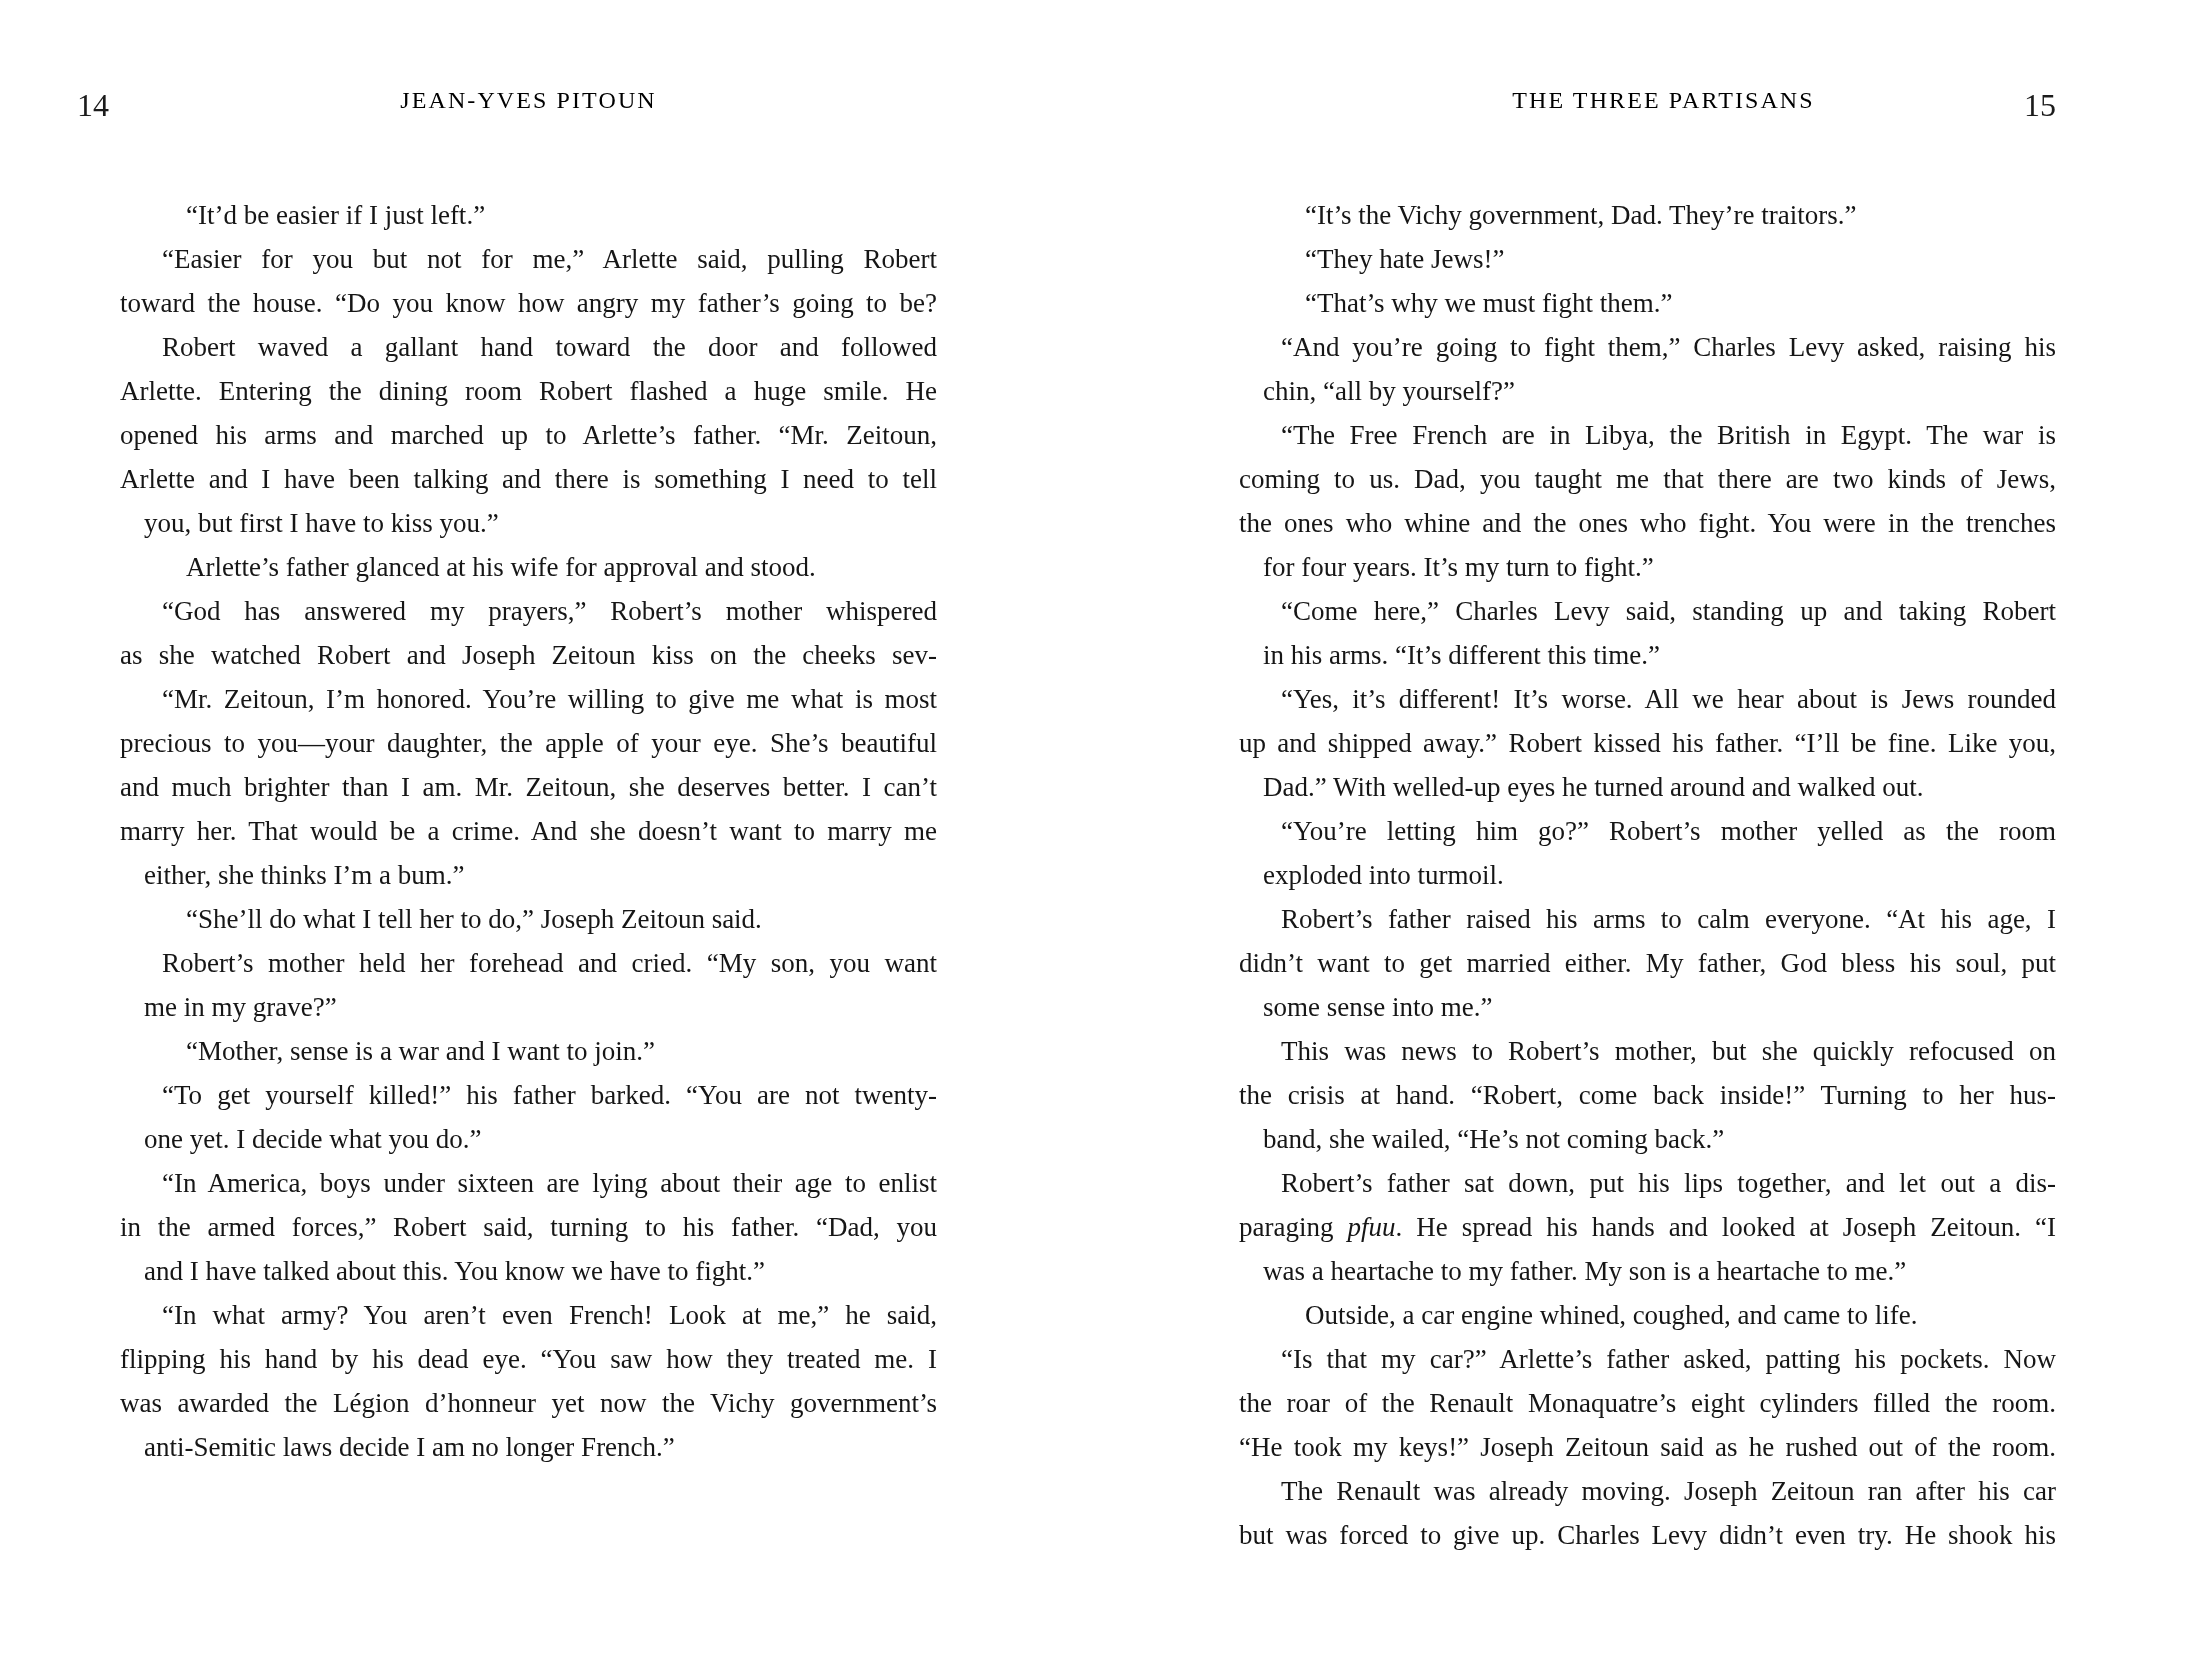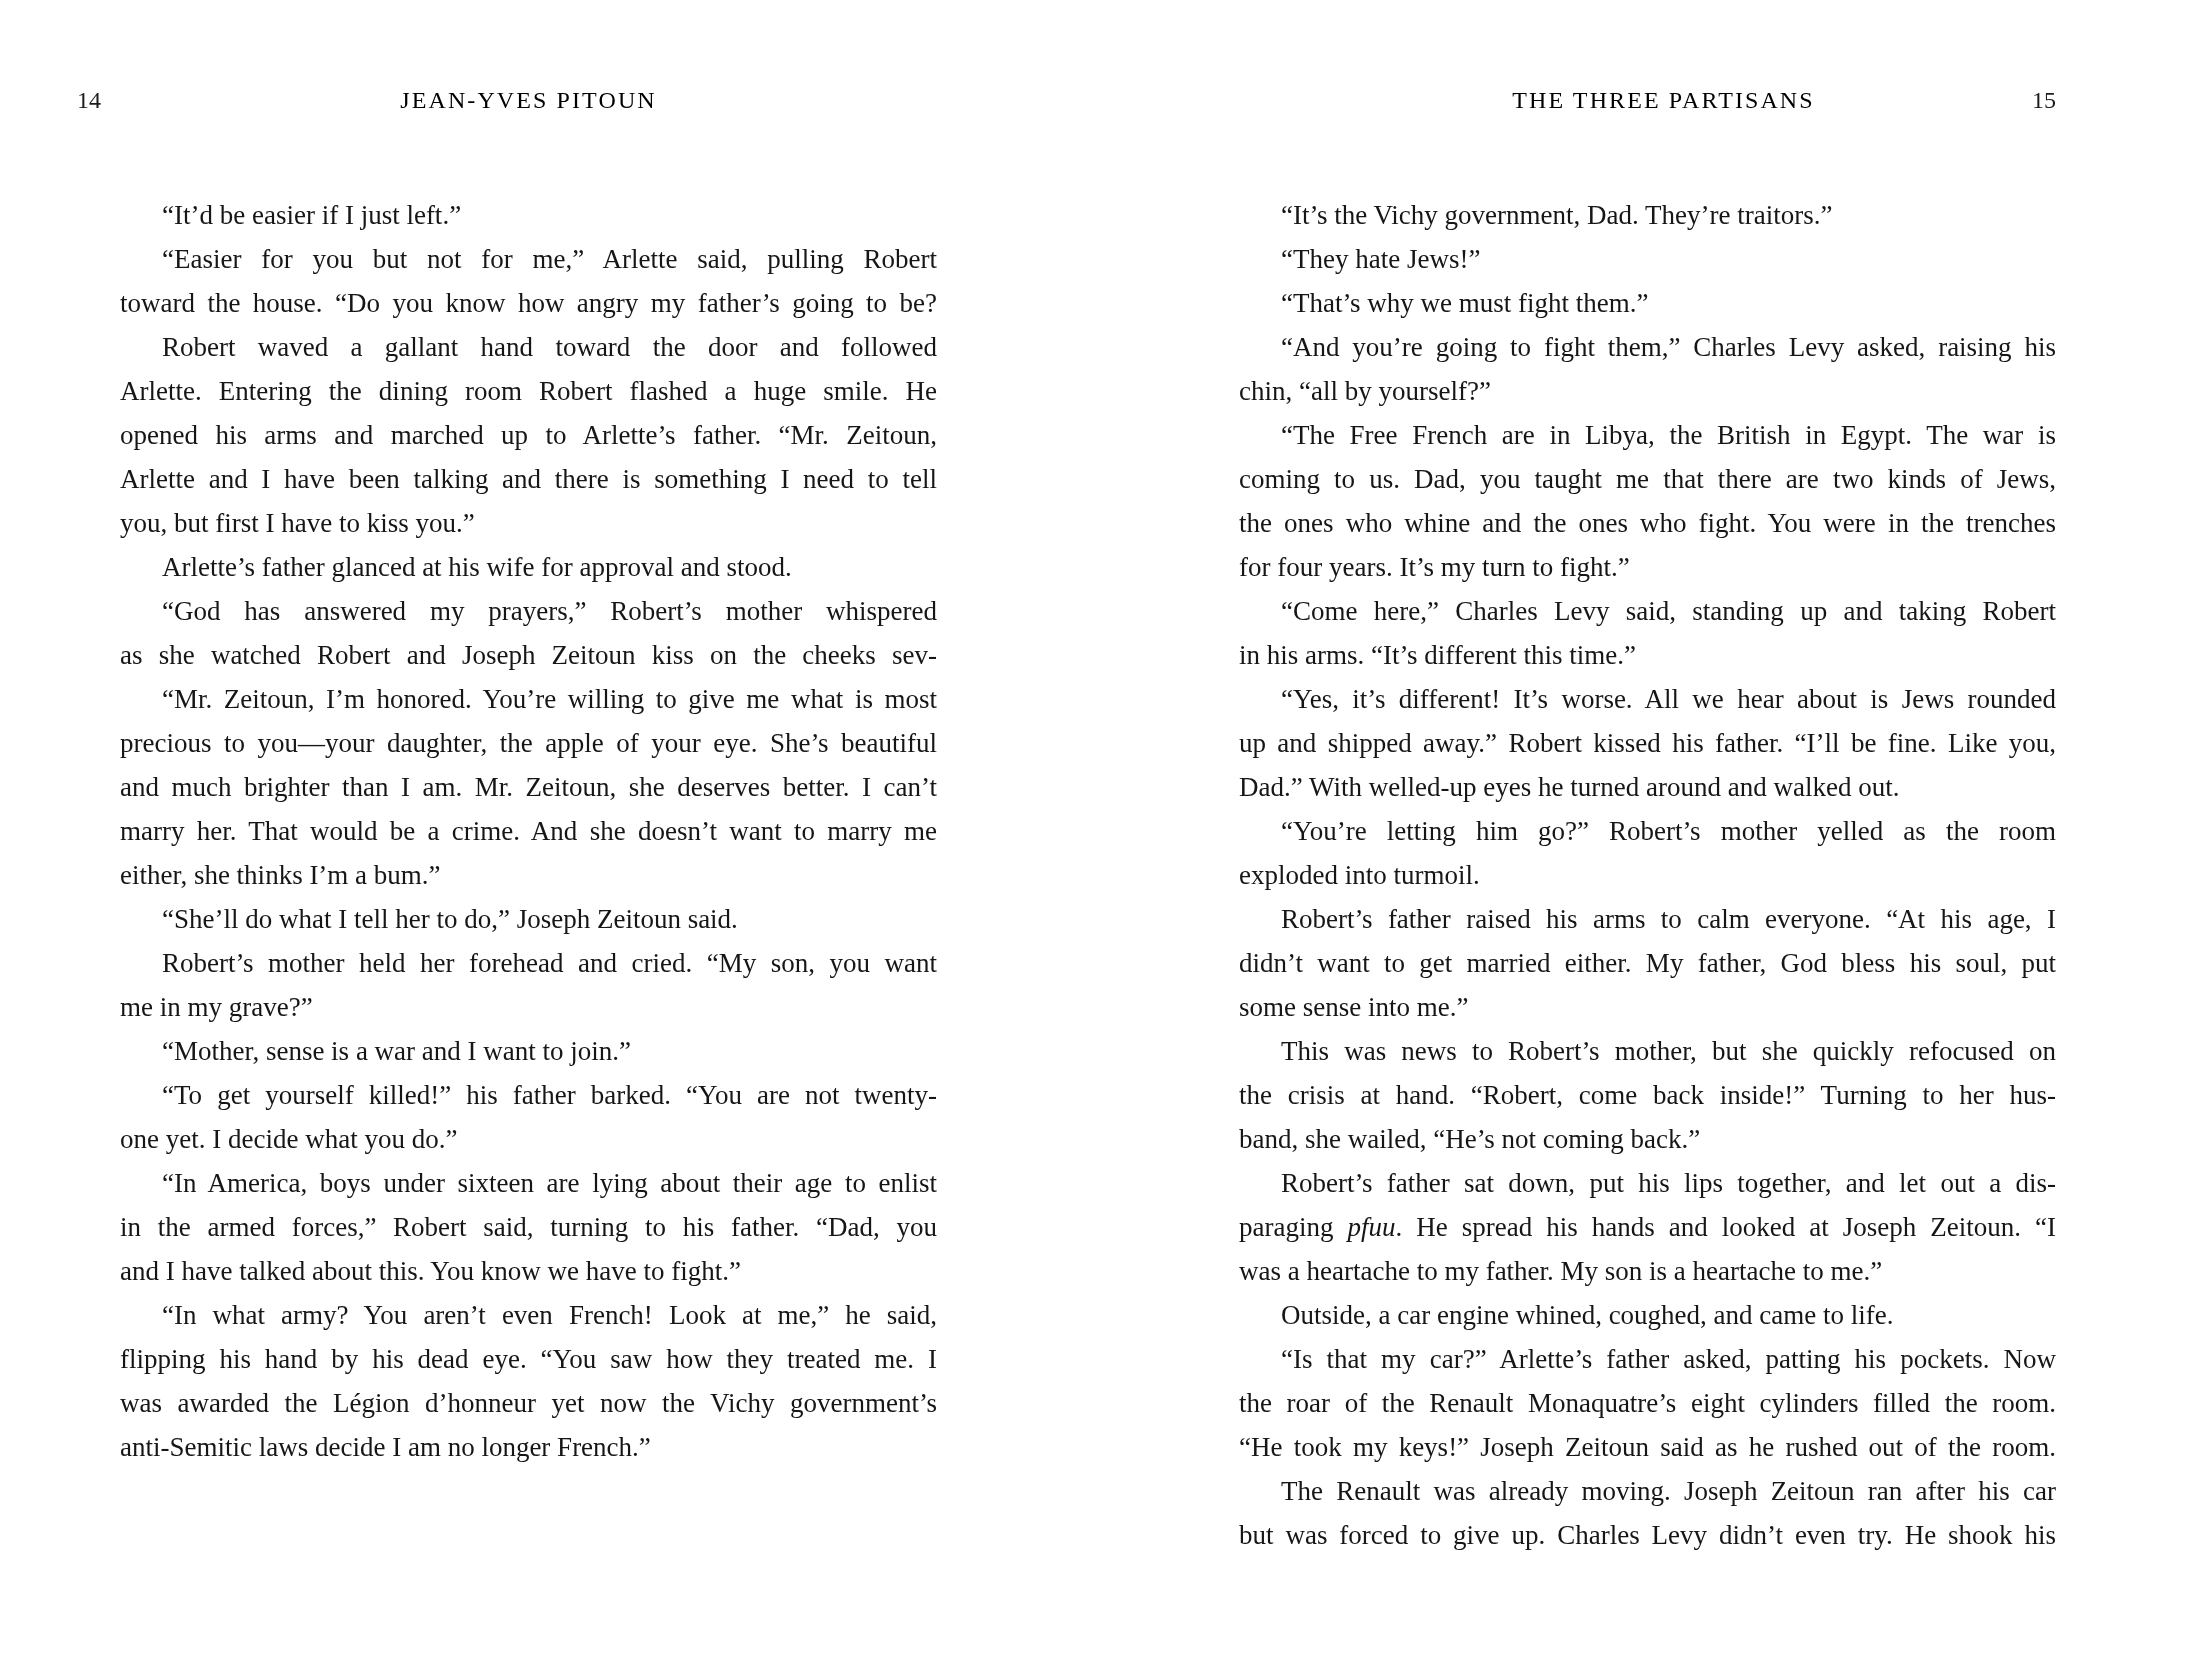--- a/index.html
+++ b/index.html
@@ -33,21 +33,21 @@
     white-space: nowrap;
     text-align: center;
     color: #000000;
   }
   .page.left  .running-head { left: 120px; width: 817px; }
   .page.right .running-head { left: 152px; width: 817px; }
 
   .folio {
     position: absolute;
     top: 87px;
-    font-size: 24px;
+    font-size: 32px;
     color: #1b1b1b;
   }
   .page.left  .folio { left: 77px; }
   .page.right .folio { right: 150px; }
 
   .page-body {
     position: absolute;
     top: 193px;
     font-size: 27px;
     line-height: 44px;
@@ -55,20 +55,21 @@
   .page.left  .page-body { left: 120px; width: 817px; }
   .page.right .page-body { left: 136px; width: 817px; }
 
   .line {
     text-align: justify;
     text-align-last: justify;
     white-space: normal;
   }
   .line.last {
     text-align-last: left;
+    margin-left: 24px;
   }
   .line.indent {
     text-indent: 42px;
   }
   .line em { font-style: italic; }
 </style>
 </head>
 <body>
 
 <div class="spread">

